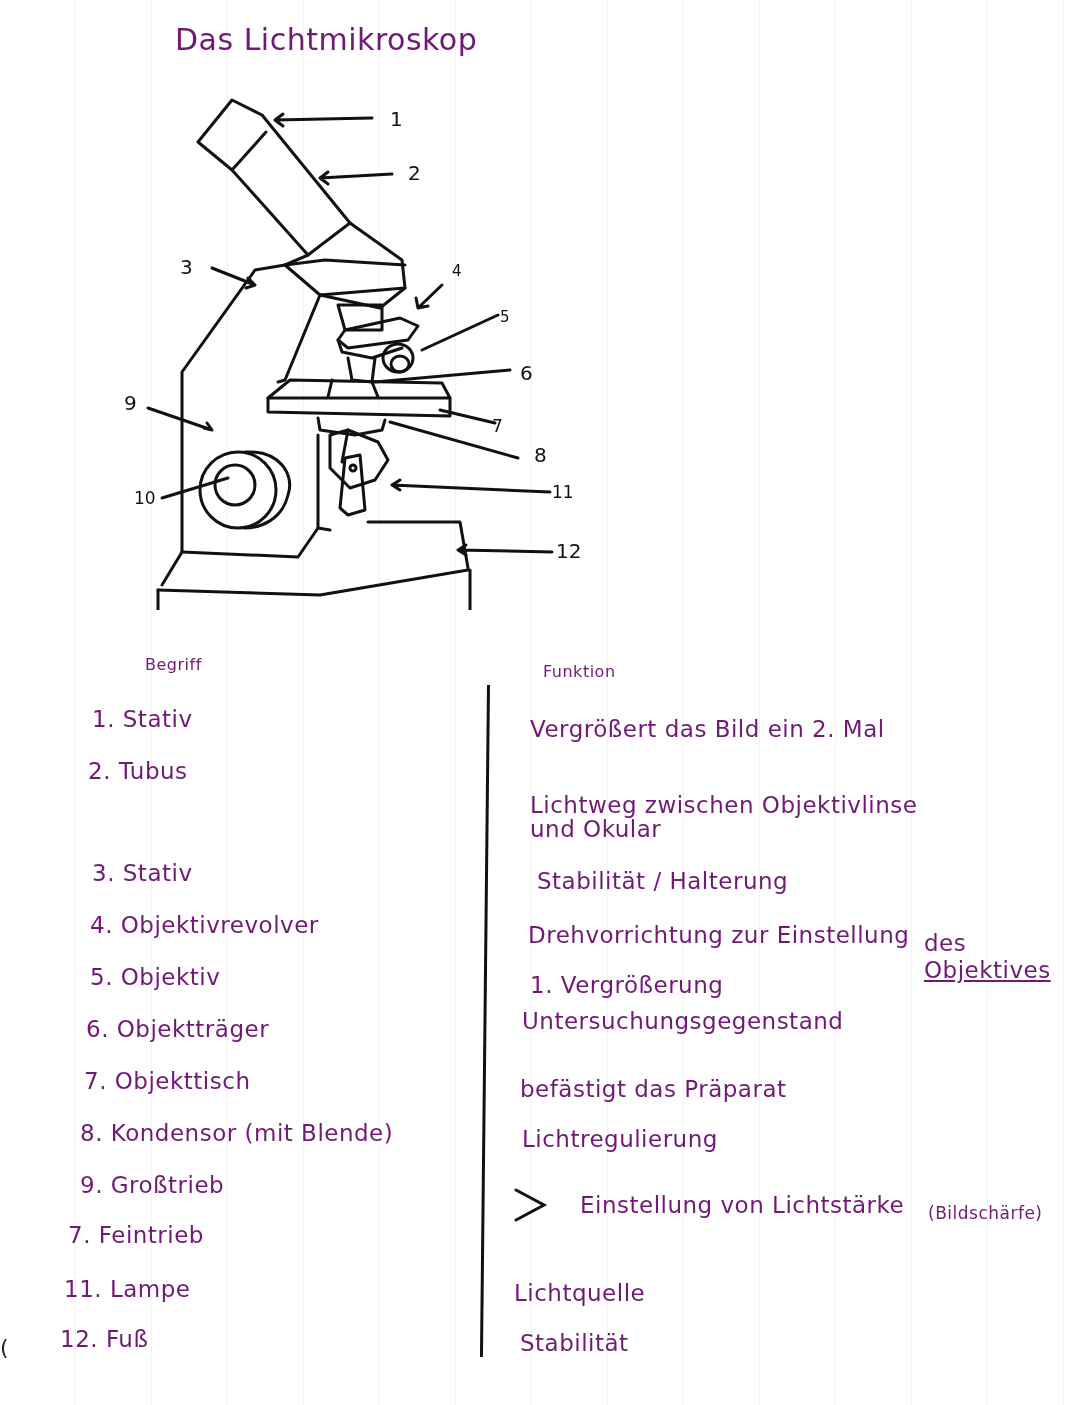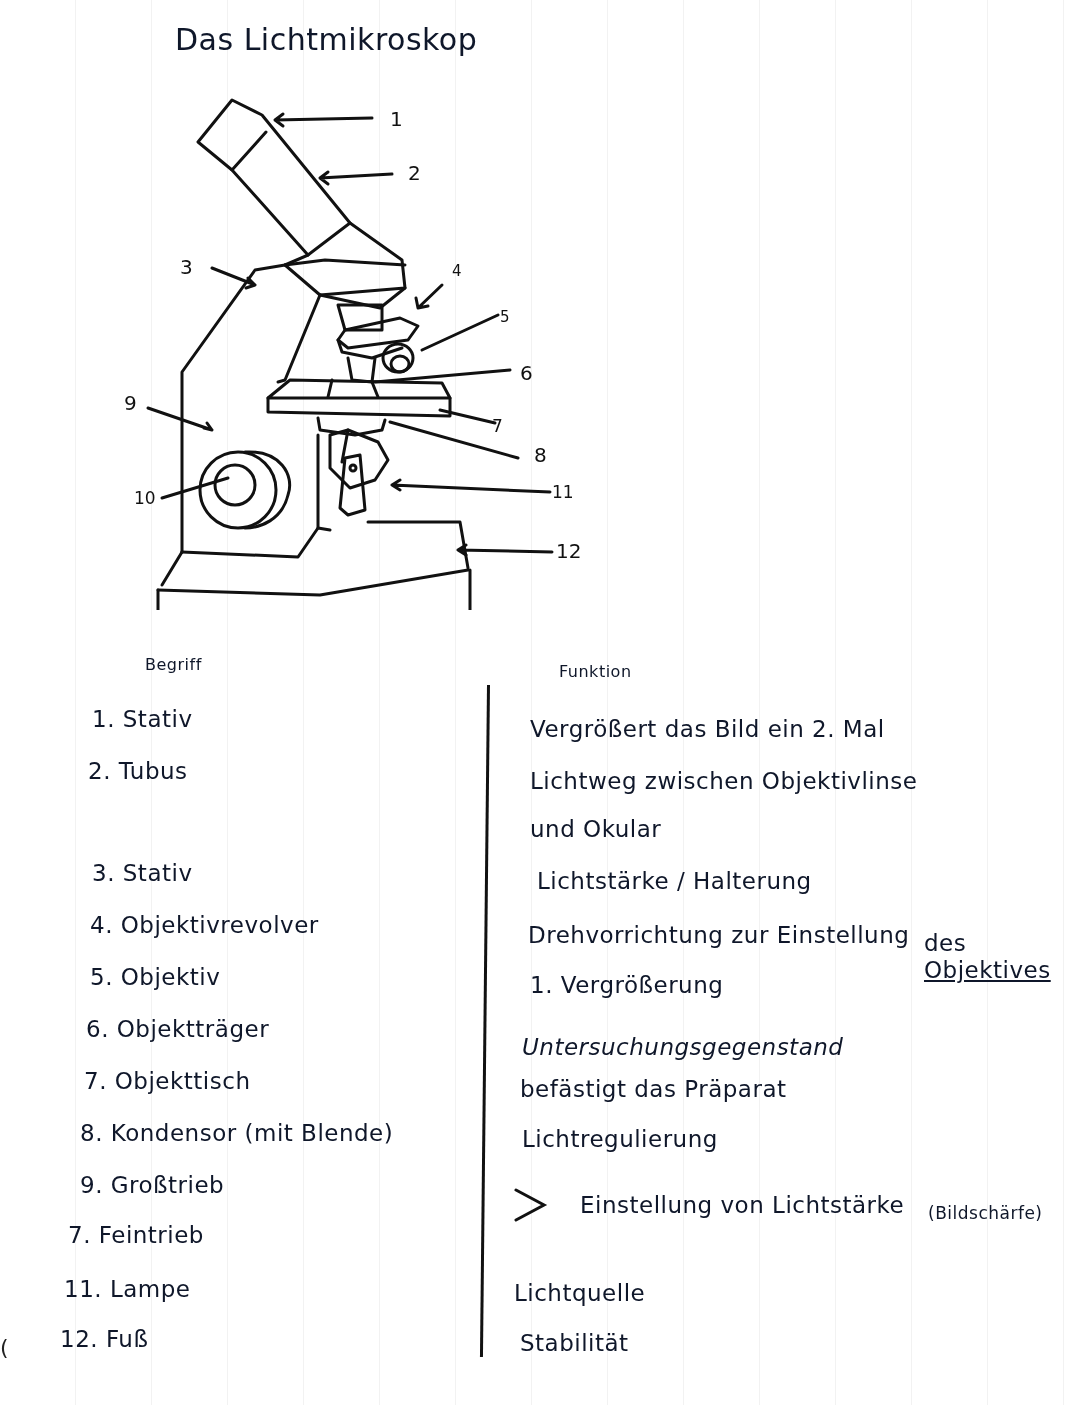--- a/index.html
+++ b/index.html
@@ -9,21 +9,21 @@
     font-family: "DejaVu Sans", sans-serif;
     color: #111;
   }
   .paper-lines {
     position: absolute; inset: 0; pointer-events: none;
     background-image: repeating-linear-gradient(to right, transparent 0, transparent 75px, rgba(0,0,0,0.05) 75px, rgba(0,0,0,0.05) 76px);
   }
   .hw {
     position: absolute; white-space: nowrap;
     font-family: "DejaVu Sans", sans-serif;
-    font-weight: 400; color: #0f172a;
+    font-weight: 400; color: #701a75;
     letter-spacing: 0.5px;
   }
   .title { left: 175px; top: 22px; font-size: 30px; }
   .diagram { position: absolute; left: 120px; top: 90px; width: 480px; height: 520px; }
   .col-head { font-size: 16px; }
   .term { font-size: 23px; }
   .func { font-size: 23px; }
   .small { font-size: 17px; }
   .divider {
     position: absolute; left: 487px; top: 685px; width: 3px; height: 672px;
@@ -106,49 +106,49 @@
     <text x="372" y="342" font-size="17">7</text>
     <text x="414" y="372">8</text>
     <text x="4" y="320">9</text>
     <text x="14" y="414" font-size="17">10</text>
     <text x="432" y="408" font-size="17">11</text>
     <text x="436" y="468">12</text>
   </g>
 </svg>
 
 <div class="hw col-head" style="left:145px; top:655px;">Begriff</div>
-<div class="hw col-head" style="left:559px; top:662px;">Funktion</div>
+<div class="hw col-head" style="left:543px; top:662px;">Funktion</div>
 
 <div class="divider"></div>
 
 <div>
   <div class="hw term" style="left:92px; top:706px;"><span>1.</span> <span>Stativ</span></div>
   <div class="hw term" style="left:88px; top:758px;"><span>2.</span> <span>Tubus</span></div>
   <div class="hw term" style="left:92px; top:860px;"><span>3.</span> <span>Stativ</span></div>
   <div class="hw term" style="left:90px; top:912px;"><span>4.</span> <span>Objektivrevolver</span></div>
   <div class="hw term" style="left:90px; top:964px;"><span>5.</span> <span>Objektiv</span></div>
   <div class="hw term" style="left:86px; top:1016px;"><span>6.</span> <span>Objektträger</span></div>
   <div class="hw term" style="left:84px; top:1068px;"><span>7.</span> <span>Objekttisch</span></div>
   <div class="hw term" style="left:80px; top:1120px;"><span>8.</span> <span>Kondensor (mit Blende)</span></div>
   <div class="hw term" style="left:80px; top:1172px;"><span>9.</span> <span>Großtrieb</span></div>
   <div class="hw term" style="left:68px; top:1222px;"><span>7.</span> <span>Feintrieb</span></div>
   <div class="hw term" style="left:64px; top:1276px;"><span>11.</span> <span>Lampe</span></div>
   <div class="hw term" style="left:60px; top:1326px;"><span>12.</span> <span>Fuß</span></div>
 </div>
 
 <div>
   <div class="hw func" style="left:530px; top:716px;">Vergrößert das Bild ein 2. Mal</div>
-  <div class="hw func" style="left:530px; top:768px;">Lichtweg zwischen Objektivlinse</div>
+  <div class="hw func" style="left:530px; top:792px;">Lichtweg zwischen Objektivlinse</div>
   <div class="hw func" style="left:530px; top:816px;">und Okular</div>
-  <div class="hw func" style="left:537px; top:868px;">Lichtstärke / Halterung</div>
+  <div class="hw func" style="left:537px; top:868px;">Stabilität / Halterung</div>
   <div class="hw func" style="left:528px; top:922px;">Drehvorrichtung zur Einstellung</div>
   <div class="hw func" style="left:924px; top:930px;">des</div>
   <div class="hw func" style="left:924px; top:957px;text-decoration:underline;">Objektives</div>
   <div class="hw func" style="left:530px; top:972px;">1. Vergrößerung</div>
-  <div class="hw func" style="left:522px; top:1034px;font-style:italic;">Untersuchungsgegenstand</div>
+  <div class="hw func" style="left:522px; top:1008px;">Untersuchungsgegenstand</div>
   <div class="hw func" style="left:520px; top:1076px;">befästigt das Präparat</div>
   <div class="hw func" style="left:522px; top:1126px;">Lichtregulierung</div>
 
   <svg class="bracket" viewBox="0 0 34 34" fill="none" stroke="#111" stroke-width="3" stroke-linecap="round">
     <path d="M2 2 L30 17 L2 32"></path>
   </svg>
   <div class="hw func" style="left:580px; top:1192px;">Einstellung von Lichtstärke</div>
   <div class="hw small" style="left:928px; top:1203px;">(Bildschärfe)</div>
 
   <div class="hw func" style="left:514px; top:1280px;">Lichtquelle</div>

